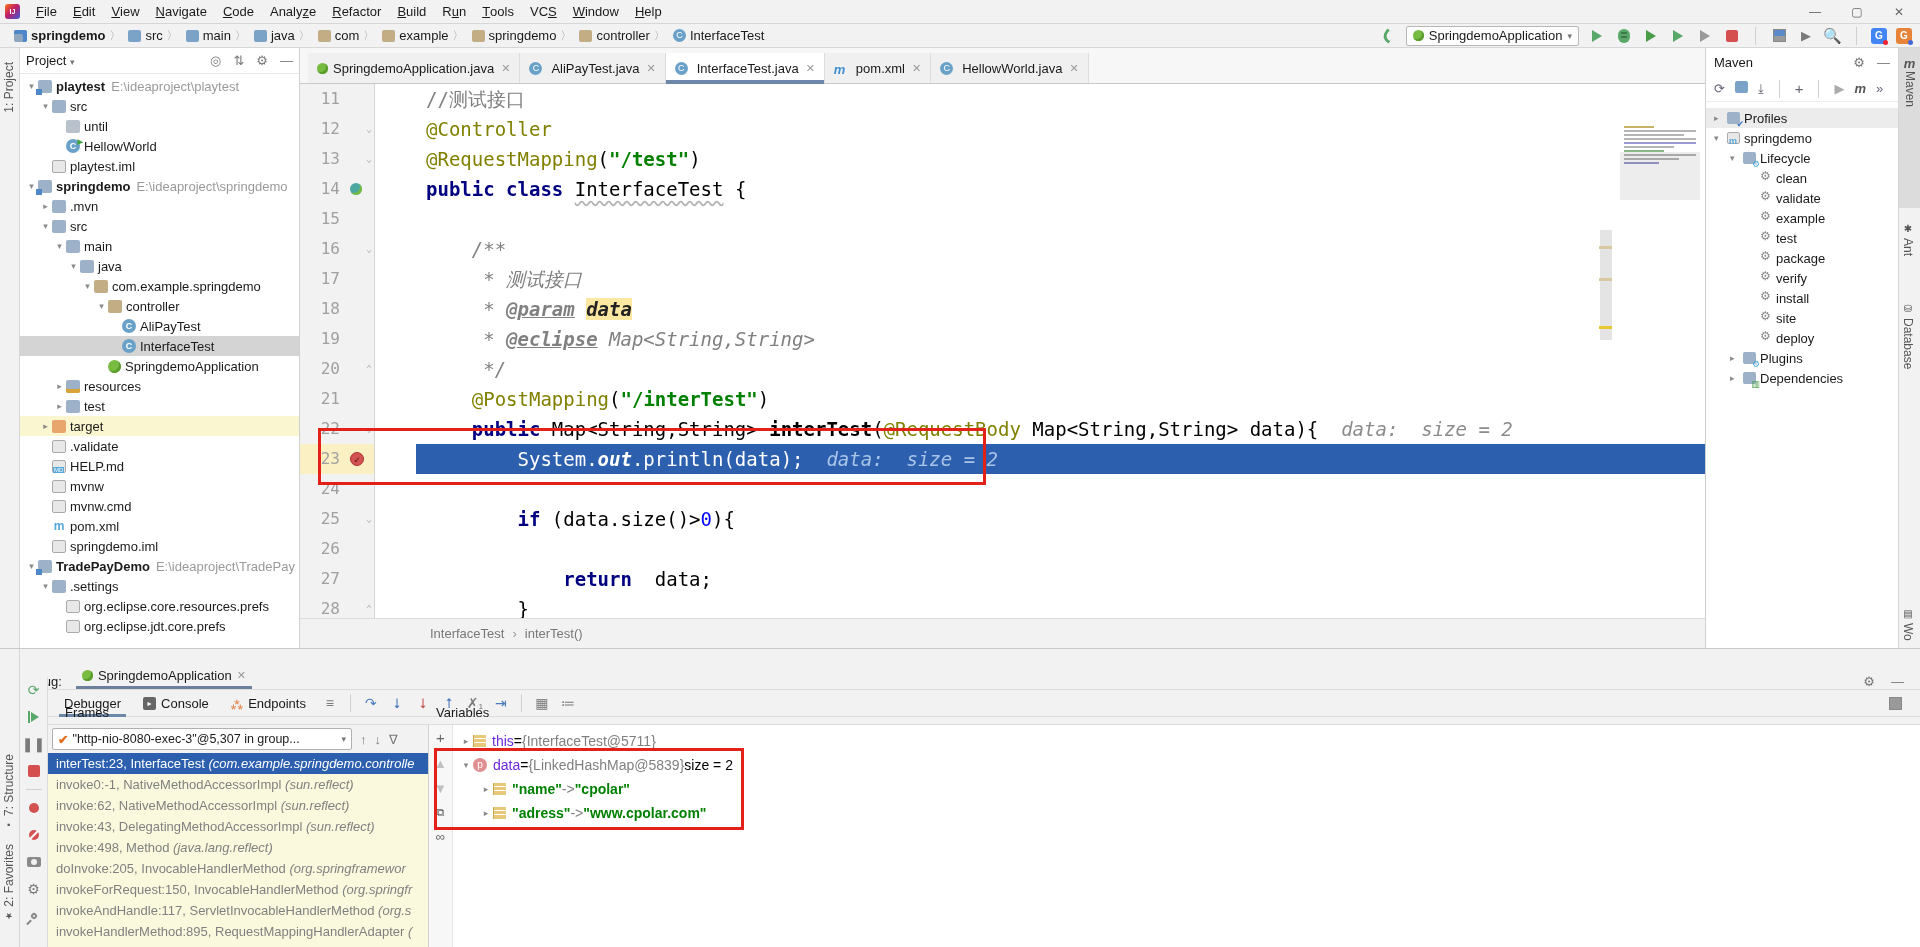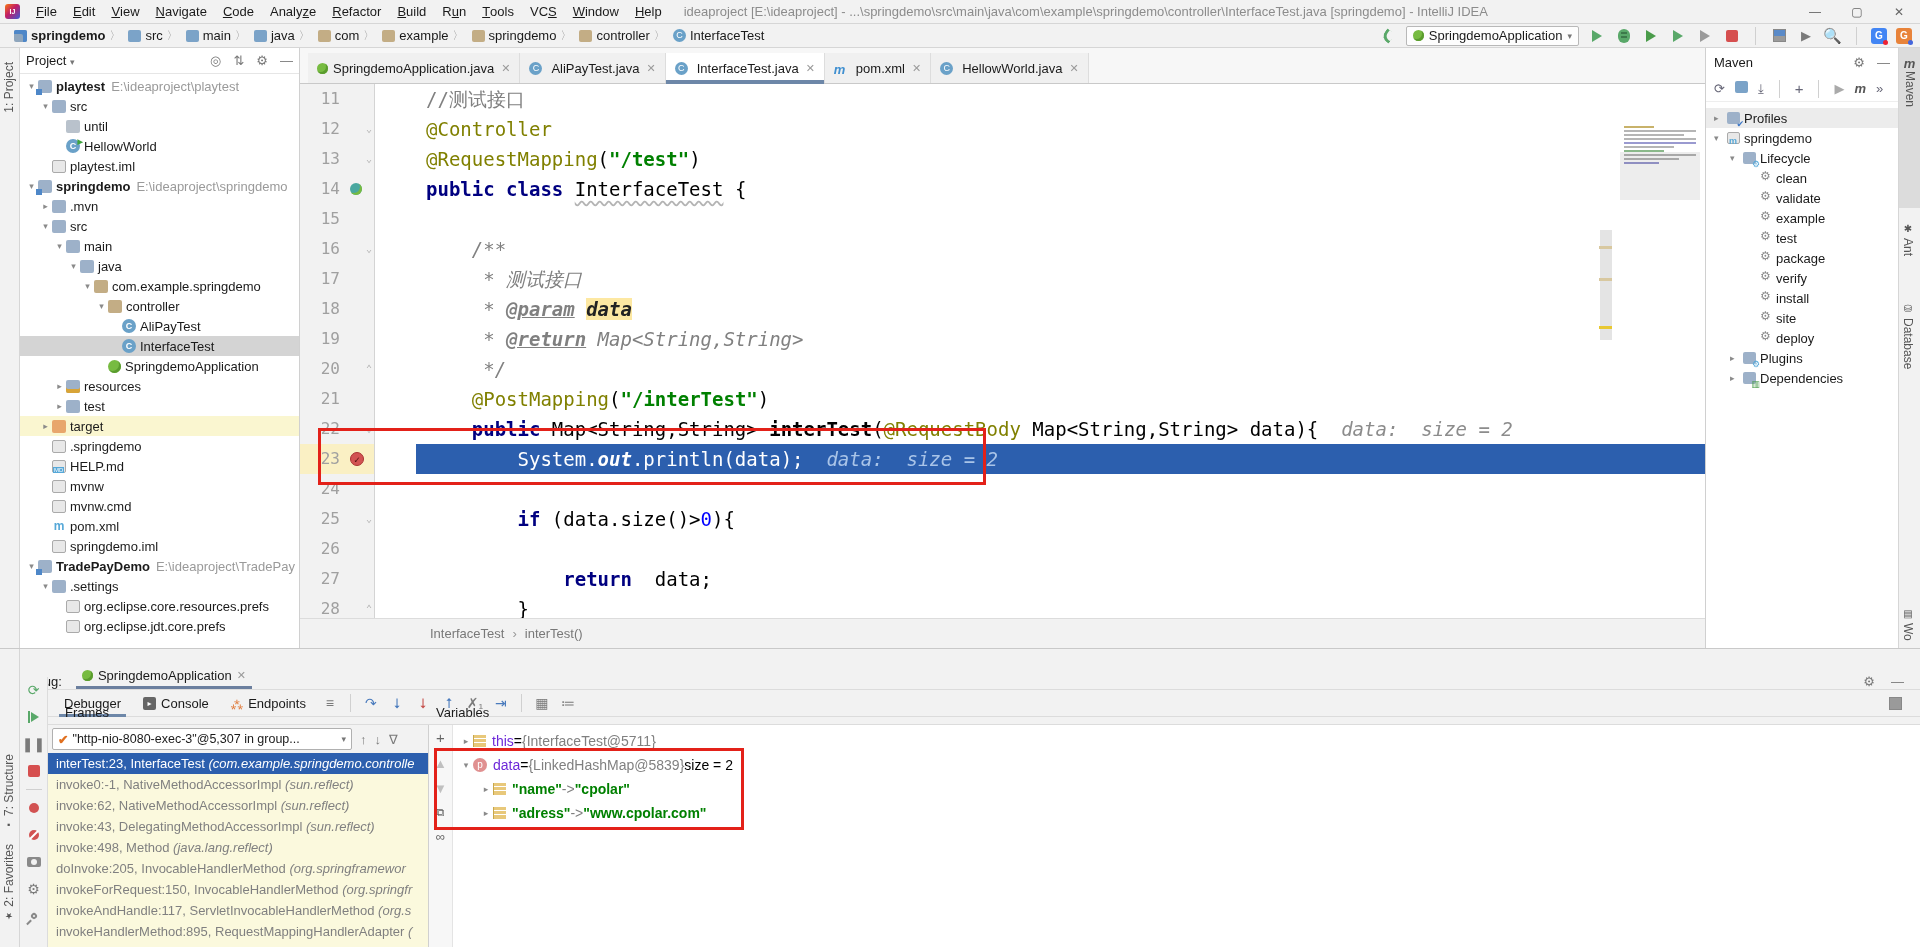--- a/index.html
+++ b/index.html
@@ -186,21 +186,20 @@
       <div class="menu-item"><u>C</u>ode</div>
       <div class="menu-item">Analy<u>z</u>e</div>
       <div class="menu-item"><u>R</u>efactor</div>
       <div class="menu-item"><u>B</u>uild</div>
       <div class="menu-item">R<u>u</u>n</div>
       <div class="menu-item"><u>T</u>ools</div>
       <div class="menu-item">VC<u>S</u></div>
       <div class="menu-item"><u>W</u>indow</div>
       <div class="menu-item"><u>H</u>elp</div>
     </div>
-  <div id="win-title" class="ell" style="max-width:900px;">ideaproject [E:\ideaproject] - ...\springdemo\src\main\java\com\example\springdemo\controller\InterfaceTest.java [springdemo] - IntelliJ IDEA</div>
   <div id="win-controls">
     <div class="winbtn">—</div>
     <div class="winbtn">▢</div>
     <div class="winbtn">✕</div>
   </div>
 </div>
 
 <div id="toolbar2">
   <div id="crumbs" class="flex" style="padding-left:10px;">
       <span class="crumb">
@@ -391,21 +390,21 @@
           <span class="tname">test</span>
         </div>
         <div class="tree-row hl" style="padding-left: 20px;">
           <span class="tchev">▸</span>
           <span class="ti excl"></span>
           <span class="tname">target</span>
         </div>
         <div class="tree-row" style="padding-left: 20px;">
           <span class="tchev"></span>
           <span class="ti file"></span>
-          <span class="tname">.springdemo</span>
+          <span class="tname">.validate</span>
         </div>
         <div class="tree-row" style="padding-left: 20px;">
           <span class="tchev"></span>
           <span class="ti md"></span>
           <span class="tname">HELP.md</span>
         </div>
         <div class="tree-row" style="padding-left: 20px;">
           <span class="tchev"></span>
           <span class="ti file"></span>
           <span class="tname">mvnw</span>
@@ -507,21 +506,21 @@
           <div class="crow">
             <div class="gut">17</div>
             <div class="txt"><span class="s-doc cseg">     * 测试接口</span></div>
           </div>
           <div class="crow">
             <div class="gut">18</div>
             <div class="txt"><span class="s-doc cseg">     * </span><span class="s-doctag cseg">@param</span><span class="s-doc cseg"> </span><span class="s-dochl cseg">data</span></div>
           </div>
           <div class="crow">
             <div class="gut">19</div>
-            <div class="txt"><span class="s-doc cseg">     * </span><span class="s-doctag cseg">@return</span><span class="s-doc cseg"> Map&lt;String,String&gt;</span></div>
+            <div class="txt"><span class="s-doc cseg">     * </span><span class="s-doctag cseg">@eclipse</span><span class="s-doc cseg"> Map&lt;String,String&gt;</span></div>
           </div>
           <div class="crow">
             <div class="gut">20<span class="foldm">⌃</span></div>
             <div class="txt"><span class="s-doc cseg">     */</span></div>
           </div>
           <div class="crow">
             <div class="gut">21</div>
             <div class="txt"><span class="s-pln cseg">    </span><span class="s-ann cseg">@PostMapping</span><span class="s-pln cseg">(</span><span class="s-str cseg">"/interTest"</span><span class="s-pln cseg">)</span></div>
           </div>
           <div class="crow">

